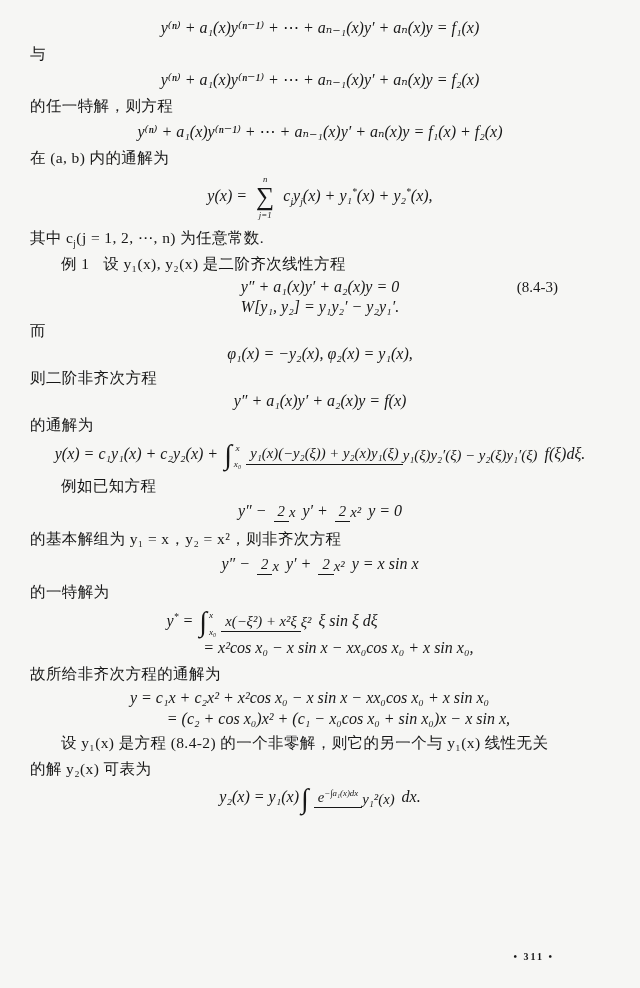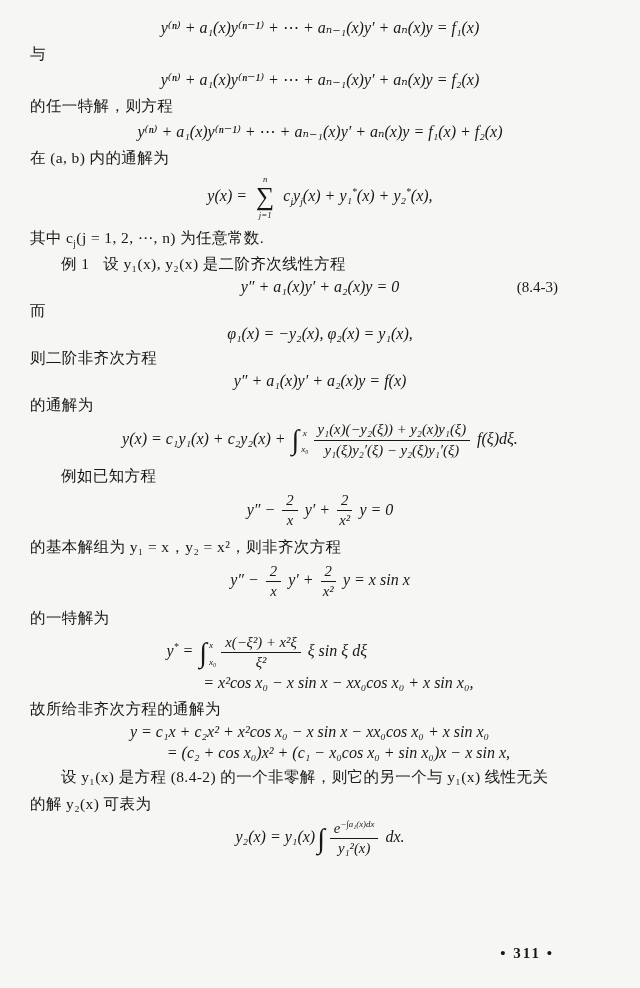--- a/index.html
+++ b/index.html
@@ -40,21 +40,21 @@
     position:absolute;
     right:52px;top:50%;
     transform:translateY(-50%);
     font-style:normal;
     font-size:15px;
   }
   .mgroup{display:inline-block;text-align:left;}
   .mline-cont{margin-left:2.3em;margin-top:3px;}
   
   .frac{
-    display:inline-flex;flex-direction:column;align-items:center;
+    display:inline-flex;flex-direction:row;align-items:center;
     vertical-align:middle;line-height:1.18;margin:0 3px;font-size:0.92em;
   }
   .num{border-bottom:1px solid #171717;padding:0 4px 1px;}
   .den{padding-top:1px;}
   .intwrap{display:inline-flex;align-items:center;vertical-align:middle;margin:0 2px;}
   .intsym{font-size:1.75em;line-height:1;font-style:normal;}
   .intbounds{
     display:inline-flex;flex-direction:column;justify-content:space-between;
     height:2.15em;font-size:0.58em;margin-left:2px;font-style:italic;
   }
@@ -64,21 +64,21 @@
     display:inline-flex;flex-direction:column;align-items:center;
     vertical-align:middle;margin:0 5px;line-height:1;
   }
   .shi,.slo{font-size:0.55em;line-height:1.25;}
   .sumsym{font-size:1.6em;font-style:normal;line-height:0.95;}
   sup,sub{font-size:0.6em;line-height:0;}
   .page-number{
     position:absolute;
     right:86px;bottom:26px;
     font-weight:bold;
-    font-size:15px;
+    font-size:10px;
     letter-spacing:2px;
     font-style:normal;
   }
 </style>
 </head>
 <body>
 
 <div class="page">
 
   <div class="math"><span>y⁽ⁿ⁾ + a₁(x)y⁽ⁿ⁻¹⁾ + ⋯ + aₙ₋₁(x)y′ + aₙ(x)y = f₁(x)</span></div>
@@ -102,20 +102,21 @@
   <p class="text mathtext"><span>其中 c<sub>j</sub>(j = 1, 2, ⋯, n) 为任意常数.</span></p>
 
   <p class="text indent"><span class="example-label">例 1</span><span>设 y₁(x), y₂(x) 是二阶齐次线性方程</span></p>
 
   <div class="math tight eqrow">
     <span class="eqnum">(8.4-3)</span>
     <span>y″ + a₁(x)y′ + a₂(x)y = 0</span>
   </div>
 
 
+  <div class="math tight"><span>W[y₁, y₂] = y₁y₂′ − y₂y₁′.</span></div>
 
   <p class="text">而</p>
 
   <div class="math tight"><span>φ₁(x) = −y₂(x), φ₂(x) = y₁(x),</span></div>
 
   <p class="text">则二阶非齐次方程</p>
 
   <div class="math tight"><span>y″ + a₁(x)y′ + a₂(x)y = f(x)</span></div>
 
   <p class="text">的通解为</p>

